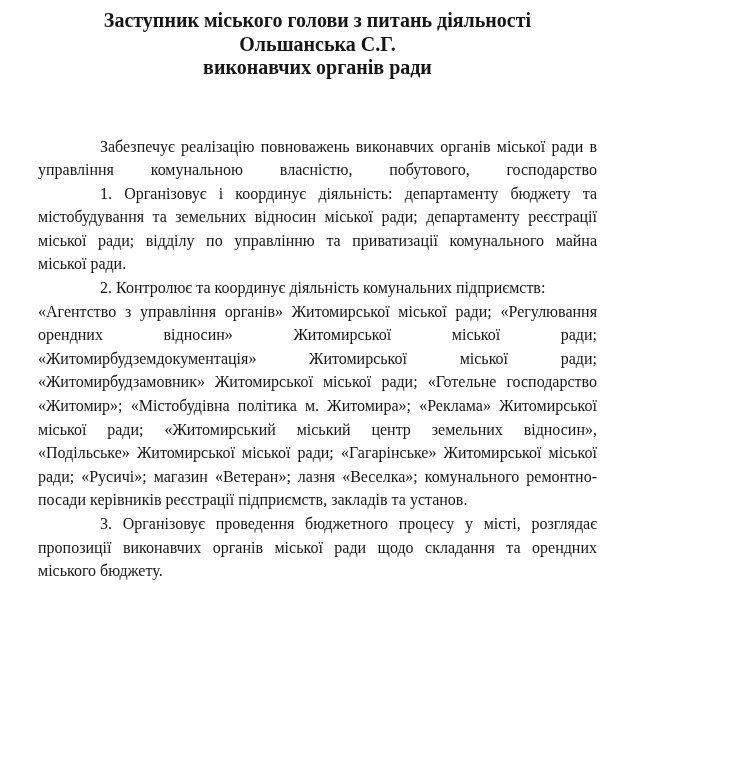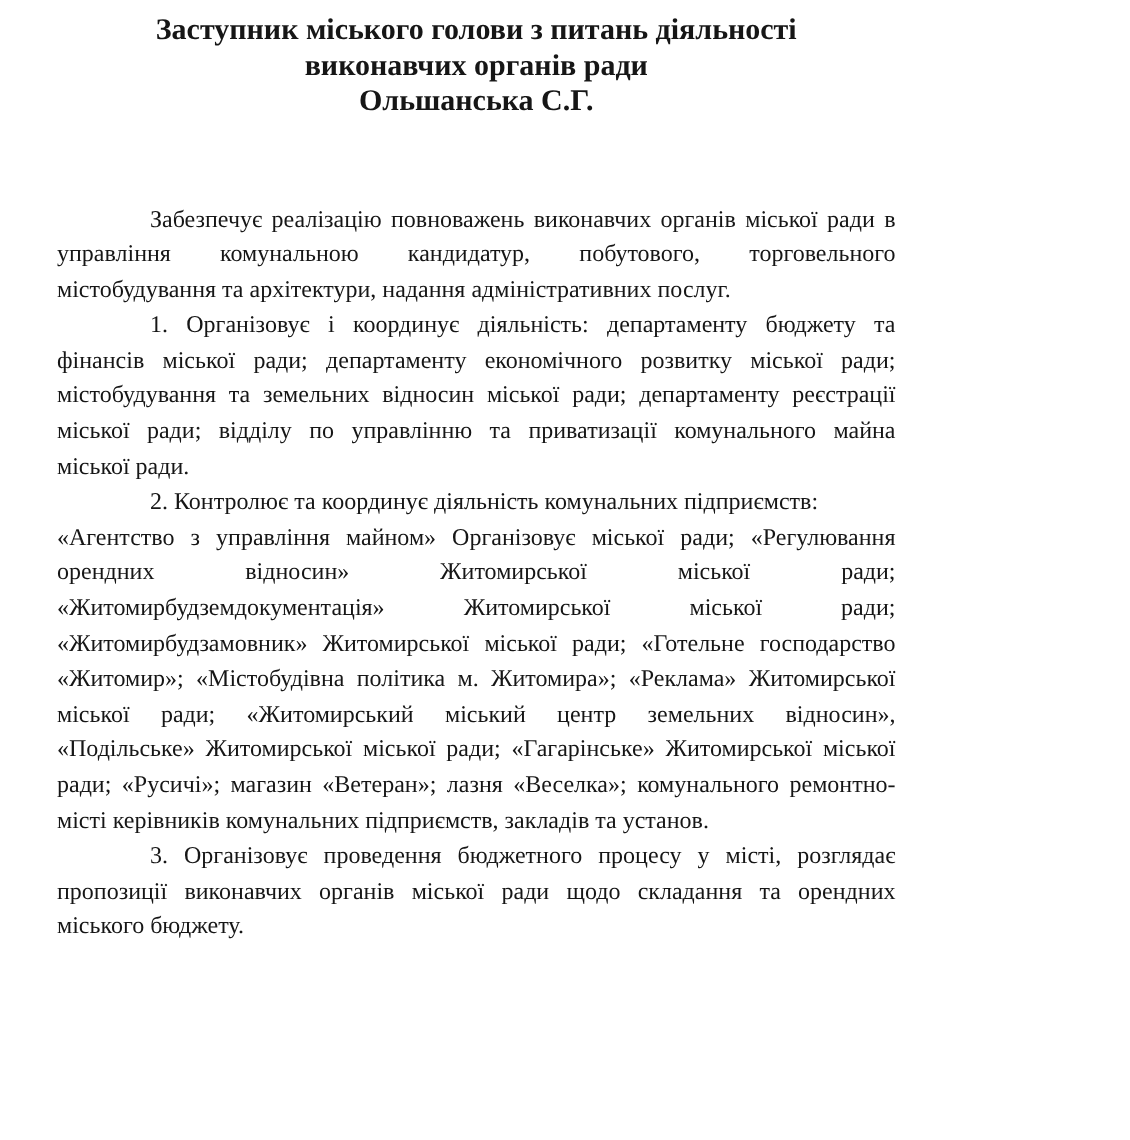--- a/index.html
+++ b/index.html
@@ -53,51 +53,49 @@
     text-align-last: left;
   }
 </style>
 </head>
 <body>
 
 <div class="page">
 
   <h1 class="heading">
     <span class="h-line">Заступник міського голови з питань діяльності</span>
+    <span class="h-line">Ольшанська С.Г.</span>
     <span class="h-line">виконавчих органів ради</span>
-    <span class="h-line">Ольшанська С.Г.</span>
   </h1>
 
   <div class="doc-body">
 
     <p class="para">
       <span class="line first">Забезпечує реалізацію повноважень виконавчих органів міської ради в</span>
-      <span class="line">управління комунальною кандидатур, побутового, торговельного</span>
-      <span class="line last">містобудування та архітектури, надання адміністративних послуг.</span>
+      <span class="line">управління комунальною власністю, побутового, господарство</span>
     </p>
 
     <p class="para">
       <span class="line first">1. Організовує і координує діяльність: департаменту бюджету та</span>
-      <span class="line">фінансів міської ради; департаменту економічного розвитку міської ради;</span>
       <span class="line">містобудування та земельних відносин міської ради; департаменту реєстрації</span>
       <span class="line">міської ради; відділу по управлінню та приватизації комунального майна</span>
       <span class="line last">міської ради.</span>
     </p>
 
     <p class="para">
       <span class="line first nostretch">2. Контролює та координує діяльність комунальних підприємств:</span>
-      <span class="line">«Агентство з управління майном» Організовує міської ради; «Регулювання</span>
+      <span class="line">«Агентство з управління органів» Житомирської міської ради; «Регулювання</span>
       <span class="line">орендних відносин» Житомирської міської ради;</span>
       <span class="line">«Житомирбудземдокументація» Житомирської міської ради;</span>
       <span class="line">«Житомирбудзамовник» Житомирської міської ради; «Готельне господарство</span>
       <span class="line">«Житомир»; «Містобудівна політика м. Житомира»; «Реклама» Житомирської</span>
       <span class="line">міської ради; «Житомирський міський центр земельних відносин»,</span>
       <span class="line">«Подільське» Житомирської міської ради; «Гагарінське» Житомирської міської</span>
       <span class="line">ради; «Русичі»; магазин «Ветеран»; лазня «Веселка»; комунального ремонтно-</span>
-      <span class="line last">місті керівників комунальних підприємств, закладів та установ.</span>
+      <span class="line last">посади керівників реєстрації підприємств, закладів та установ.</span>
     </p>
 
     <p class="para">
       <span class="line first">3. Організовує проведення бюджетного процесу у місті, розглядає</span>
       <span class="line">пропозиції виконавчих органів міської ради щодо складання та орендних</span>
       <span class="line last">міського бюджету.</span>
     </p>
 
   </div>
 </div>

